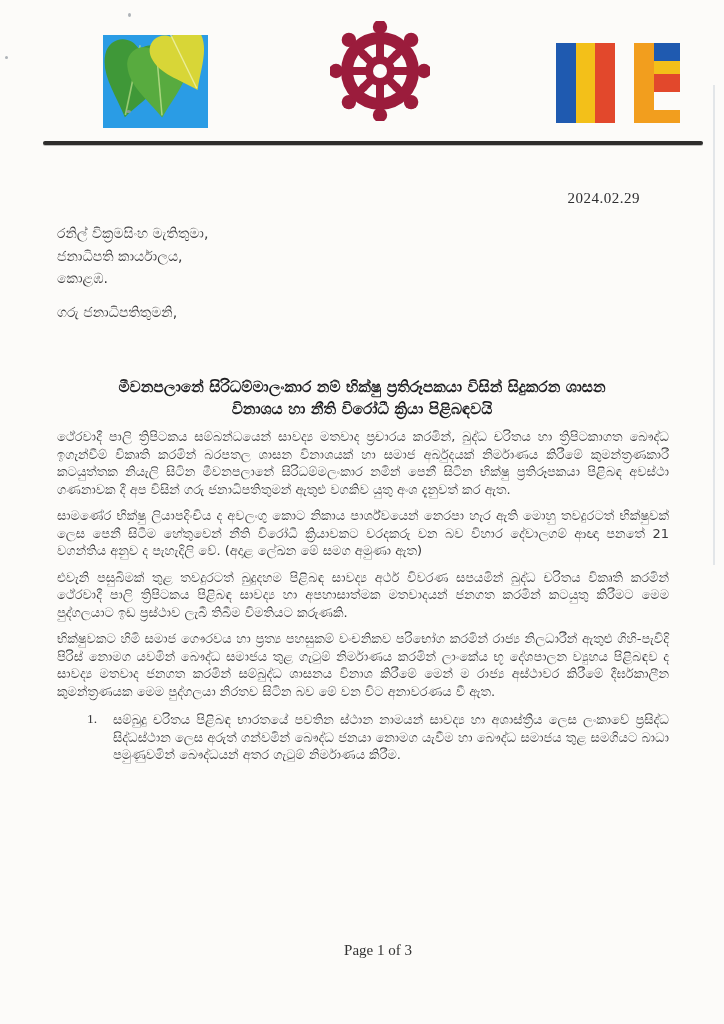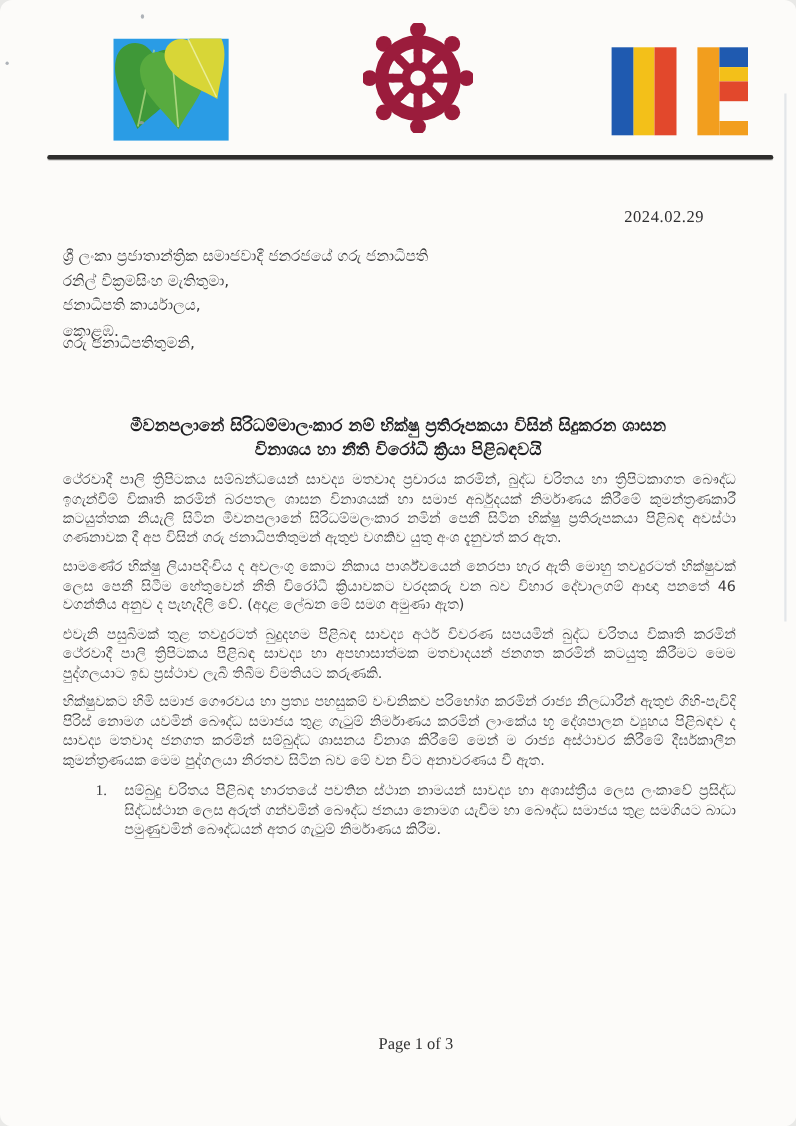--- a/index.html
+++ b/index.html
@@ -1,18 +1,18 @@
 <!DOCTYPE html>
 <html><head>
 <meta charset="utf-8">
 <style>
   html,body{margin:0;padding:0;}
   body{width:724px;height:1024px;overflow:hidden;
        font-family:"DejaVu Sans",sans-serif;background:#e9e9e7;}
-  .sheet{position:relative;width:724px;height:1024px;background:#fcfbf9;overflow:hidden;border-radius:11px;}
+  .sheet{position:relative;width:724px;height:1024px;background:#fcfbf9;overflow:hidden;}
 
   
   .logo-leaf{position:absolute;left:103px;top:35px;width:105px;height:93px;}
   .logo-wheel{position:absolute;left:330px;top:21px;width:100px;height:100px;}
   .logo-flag{position:absolute;left:556px;top:43px;width:124px;height:80px;}
   .flag-left{position:absolute;left:0;top:0;width:59px;height:80px;display:flex;}
   .flag-left div{flex:1;}
   .flag-right{position:absolute;left:78px;top:0;width:46px;height:80px;}
   .fr-bar{position:absolute;left:0;top:0;width:20px;height:80px;}
   .fr-seg{position:absolute;left:20px;width:26px;}
@@ -111,36 +111,35 @@
       <div class="fr-seg seg3" style="background: rgb(226, 72, 44);"></div>
       <div class="fr-seg seg4" style="background: rgb(242, 158, 30);"></div>
     </div>
   </div>
 
   <div class="rule" style="background: rgb(46, 45, 44);"></div>
 
   <div class="date">2024.02.29</div>
 
   <div class="recipient">
-    <div>ශ්‍රී ලංකා ප්‍රජාතාන්ත්‍රික සමාජවාදී ජනරජයේ ගරු ජනාධිපති</div>
     <div>රනිල් වික්‍රමසිංහ මැතිතුමා,</div>
     <div>ජනාධිපති කාර්යාලය,</div>
     <div>කොළඹ.</div>
   </div>
 
   <div class="salutation">ගරු ජනාධිපතිතුමනි,</div>
 
   <div class="title">
     <div>මීවනපලානේ සිරිධම්මාලංකාර නම් භික්ෂු ප්‍රතිරූපකයා විසින් සිදුකරන ශාසන</div>
     <div>විනාශය හා  නීති විරෝධී ක්‍රියා පිළිබඳවයි</div>
   </div>
 
   <div class="bodytext">
     <p>ථේරවාදී පාලි ත්‍රිපිටකය සම්බන්ධයෙන් සාවද්‍ය මතවාද ප්‍රචාරය කරමින්, බුද්ධ චරිතය හා ත්‍රිපිටකාගත බෞද්ධ ඉගැන්වීම් විකෘති කරමින් බරපතල ශාසන විනාශයක් හා සමාජ අර්බුදයක් නිර්මාණය කිරීමේ කුමන්ත්‍රණකාරී කටයුත්තක නියැලි සිටින මීවනපලානේ සිරිධම්මලංකාර නමින් පෙනී සිටින භික්ෂු ප්‍රතිරූපකයා පිළිබඳ අවස්ථා ගණනාවක දී අප විසින් ගරු ජනාධිපතිතුමන් ඇතුළු වගකිව යුතු අංශ දැනුවත් කර ඇත.</p>
-    <p>සාමණේර භික්ෂු ලියාපදිංචිය ද අවලංගු කොට නිකාය පාර්ශ්වයෙන් නෙරපා හැර ඇති මොහු තවදුරටත් භික්ෂුවක් ලෙස පෙනී සිටීම හේතුවෙන් නීති විරෝධී ක්‍රියාවකට වරදකරු වන බව විහාර දේවාලගම් ආඥා පනතේ 46 වගන්තිය අනුව ද පැහැදිලි වේ. (අදාළ ලේඛන මේ සමග අමුණා ඇත)</p>
+    <p>සාමණේර භික්ෂු ලියාපදිංචිය ද අවලංගු කොට නිකාය පාර්ශ්වයෙන් නෙරපා හැර ඇති මොහු තවදුරටත් භික්ෂුවක් ලෙස පෙනී සිටීම හේතුවෙන් නීති විරෝධී ක්‍රියාවකට වරදකරු වන බව විහාර දේවාලගම් ආඥා පනතේ 21 වගන්තිය අනුව ද පැහැදිලි වේ. (අදාළ ලේඛන මේ සමග අමුණා ඇත)</p>
     <p>එවැනි පසුබිමක් තුළ තවදුරටත් බුදුදහම පිළිබඳ සාවද්‍ය අර්ථ විවරණ සපයමින් බුද්ධ චරිතය විකෘති කරමින් ථේරවාදී පාලි ත්‍රිපිටකය පිළිබඳ සාවද්‍ය හා අපහාසාත්මක මතවාදයන් ජනගත කරමින් කටයුතු කිරීමට මෙම පුද්ගලයාට ඉඩ ප්‍රස්ථාව ලැබී තිබීම විමතියට කරුණකි.</p>
     <p>භික්ෂුවකට හිමි සමාජ ගෞරවය හා ප්‍රත්‍ය පහසුකම් වංචනිකව පරිභෝග කරමින් රාජ්‍ය නිලධාරීන් ඇතුළු ගිහි-පැවිදි පිරිස් නොමග යවමින් බෞද්ධ සමාජය තුළ ගැටුම් නිර්මාණය කරමින් ලාංකේය භූ දේශපාලන ව්‍යුහය පිළිබඳව ද සාවද්‍ය මතවාද ජනගත කරමින් සම්බුද්ධ ශාසනය විනාශ කිරීමේ මෙන් ම රාජ්‍ය අස්ථාවර කිරීමේ දීර්ඝකාලීන කුමන්ත්‍රණයක මෙම පුද්ගලයා නිරතව සිටින බව මේ වන විට අනාවරණය වී ඇත.</p>
     <div class="numlist">
       <span class="marker">1.</span>
       <span class="itemtext">සම්බුදු චරිතය පිළිබඳ භාරතයේ පවතින ස්ථාන නාමයන් සාවද්‍ය හා අශාස්ත්‍රීය ලෙස ලංකාවේ ප්‍රසිද්ධ සිද්ධස්ථාන ලෙස අරුත් ගන්වමින් බෞද්ධ ජනයා නොමග යැවීම හා බෞද්ධ සමාජය තුළ සමගියට බාධා පමුණුවමින් බෞද්ධයන් අතර ගැටුම් නිර්මාණය කිරීම.</span>
     </div>
   </div>
 
   <div class="footer">Page 1 of 3</div>
 

